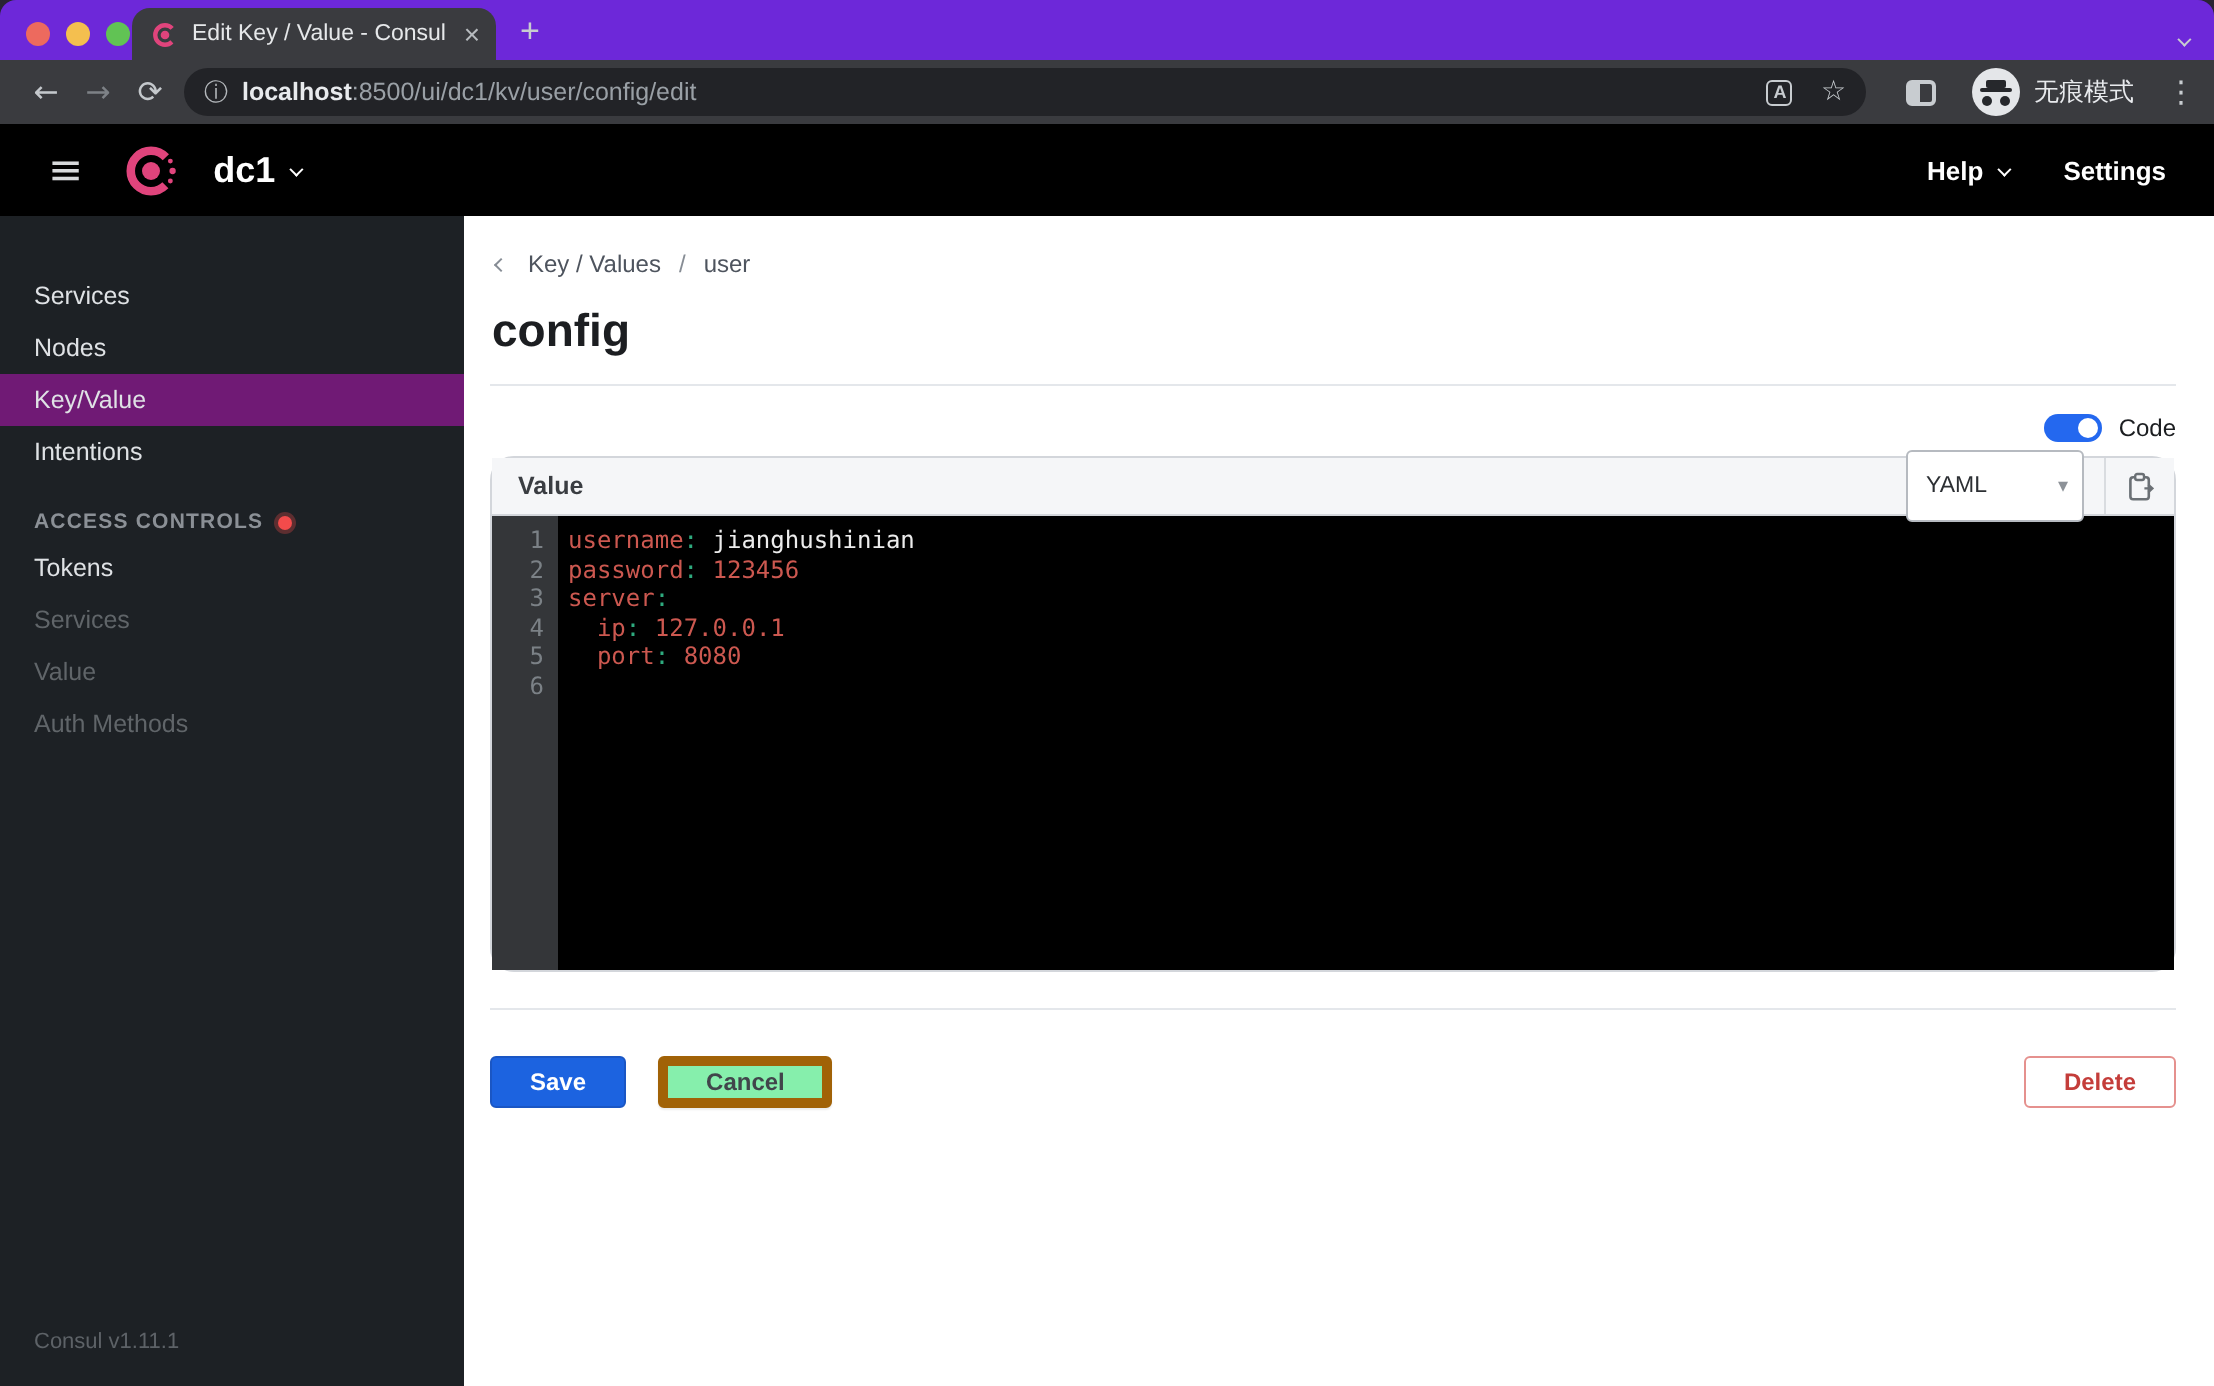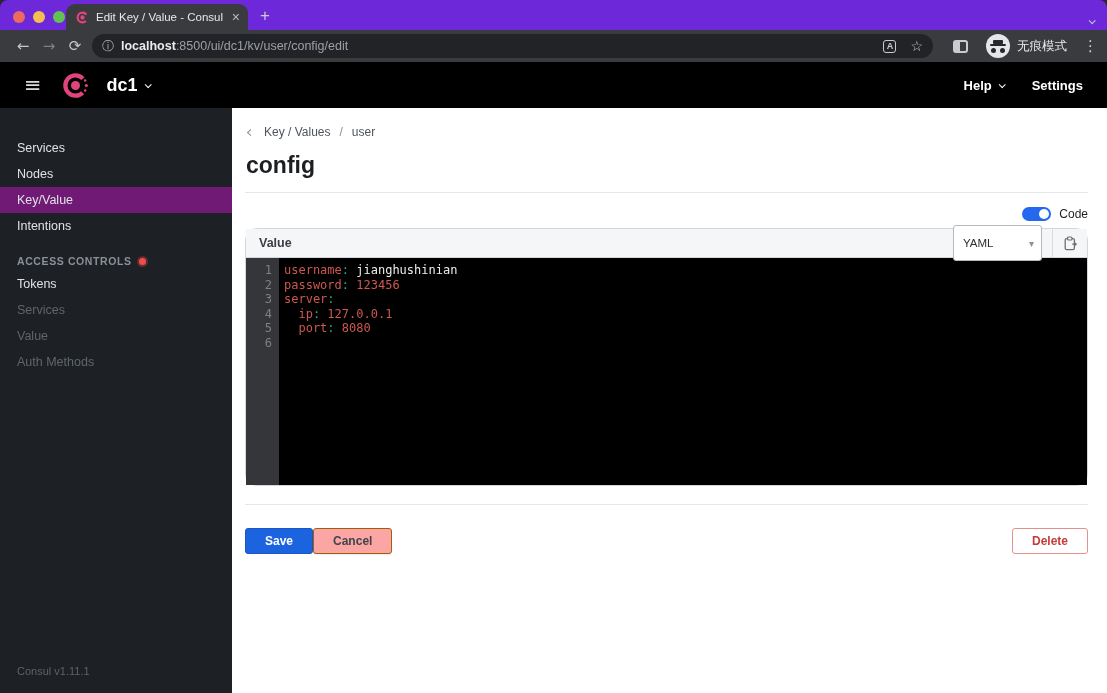--- a/index.html
+++ b/index.html
@@ -93,21 +93,21 @@
     font-size:12px; line-height:14.6px; }
   .gutter { width:33px; background:#343639; color:#7b8186; text-align:right; padding:5px 7px 0 0; flex:none; }
   .code { padding:5px 0 0 5px; white-space:pre; flex:1; overflow:hidden; }
   .tok-key { color:#cc5850; } .tok-punc { color:#2eaa7e; } .tok-str { color:#ececec; } .tok-num { color:#cc5850; }
 
   .bottom-rule { border:none; border-top:1px solid #e4e7eb; margin-top:18px; }
   .actions { display:flex; align-items:center; margin-top:23px; }
   .btn { height:26px; padding:0 19px; border-radius:3px; font-size:12px; font-weight:600;
     display:flex; align-items:center; cursor:default; }
   .btn.save { background:#1c63e0; color:#fff; border:1px solid #1a56c4; }
-  .btn.cancel { background:#fca5a5; color:#41454b; border:1px solid #a16207; margin-left:0; box-shadow:0 1px 1px rgba(0,0,0,.08); }
+  .btn.cancel { background:#86efac; color:#41454b; border:5px solid #a16207; margin-left:16px; box-shadow:0 1px 1px rgba(0,0,0,.08); }
   .btn.delete { background:#fff; color:#c43d3a; border:1px solid #e5918e; margin-left:auto; }
 </style>
 </head>
 <body>
 
 <div class="window">
 
   <div class="tabstrip">
     <div class="lights">
       <span class="light red"></span>

